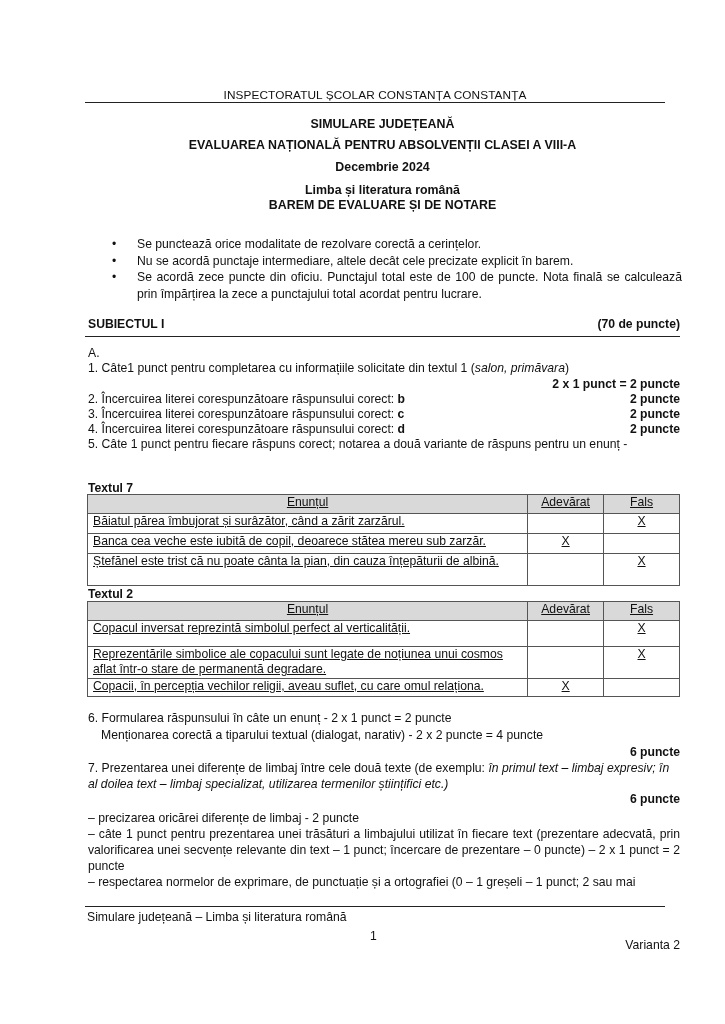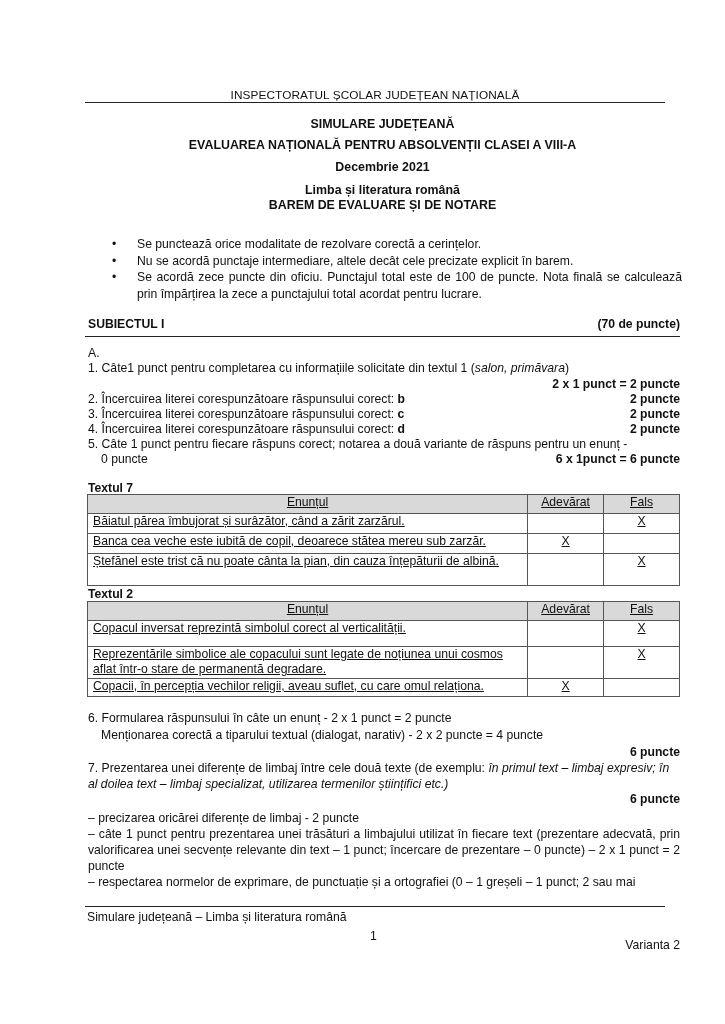--- a/index.html
+++ b/index.html
@@ -23,26 +23,26 @@
   table.grid td.mark { text-align: center; }
   .footer-l { left: 87px; top: 910px; }
   .footer-r { right: 45px; top: 910px; margin-top: 28px; }
   .pagenum { left: 370px; top: 929px; }
 </style>
 </head>
 <body>
 
 <div class="page">
 
-  <div class="abs hdr-top">INSPECTORATUL ȘCOLAR JUDEȚEAN NAȚIONALĂ</div>
+  <div class="abs hdr-top">INSPECTORATUL ȘCOLAR CONSTANȚA CONSTANȚA</div>
   <div class="rule" style="top:102px;"></div>
 
   <div class="abs center" style="top:117px;font-size:12.4px;">SIMULARE JUDEȚEANĂ</div>
   <div class="abs center" style="top:138px;font-size:12.4px;">EVALUAREA NAȚIONALĂ PENTRU ABSOLVENȚII CLASEI A VIII-A</div>
-  <div class="abs center" style="top:160px;font-size:12.4px;">Decembrie 2021</div>
+  <div class="abs center" style="top:160px;font-size:12.4px;">Decembrie 2024</div>
   <div class="abs center" style="top:183px;font-size:12.4px;">Limba și literatura română</div>
   <div class="abs center" style="top:198px;font-size:12.4px;">BAREM DE EVALUARE ȘI DE NOTARE</div>
 
   <ul class="abs bullets">
     <li><span class="dot">•</span><span>Se punctează orice modalitate de rezolvare corectă a cerințelor.</span></li>
     <li><span class="dot">•</span><span>Nu se acordă punctaje intermediare, altele decât cele precizate explicit în barem.</span></li>
     <li><span class="dot">•</span><span>Se acordă zece puncte din oficiu. Punctajul total este de 100 de puncte. Nota finală se calculează prin împărțirea la zece a punctajului total acordat pentru lucrare.</span></li>
   </ul>
 
   <div class="row b" style="top:316px;">
@@ -66,24 +66,20 @@
   </div>
   <div class="row" style="top:406px;">
     <span>3. Încercuirea literei corespunzătoare răspunsului corect: </span><span class="b">c</span>
     <span class="right-b">2 puncte</span>
   </div>
   <div class="row" style="top:421px;">
     <span>4. Încercuirea literei corespunzătoare răspunsului corect: </span><span class="b">d</span>
     <span class="right-b">2 puncte</span>
   </div>
   <div class="row" style="top:436px;">5. Câte 1 punct pentru fiecare răspuns corect; notarea a două variante de răspuns pentru un enunț -</div>
-  <div class="row" style="top:451px;">
-    <span style="padding-left:13px;">0 puncte</span>
-    <span class="right-b">6 x 1punct = 6 puncte</span>
-  </div>
 
   <div class="row b" style="top:480px;">Textul 7</div>
   <table class="grid" style="top:494px;">
     <colgroup>
         <col style="width:441px">
         <col style="width:76px">
         <col style="width:76px">
       </colgroup>
     <tbody>
         <tr>
@@ -116,21 +112,21 @@
         <col style="width:76px">
         <col style="width:76px">
       </colgroup>
     <tbody>
         <tr>
       <th>Enunțul</th>
       <th>Adevărat</th>
       <th>Fals</th>
     </tr>
     <tr style="height:26px;">
-      <td>Copacul inversat reprezintă simbolul corect al verticalității.</td>
+      <td>Copacul inversat reprezintă simbolul perfect al verticalității.</td>
       <td class="mark"></td>
       <td class="mark">X</td>
     </tr>
     <tr style="height:32px;">
       <td>Reprezentările simbolice ale copacului sunt legate de noțiunea unui cosmos aflat într-o stare de permanentă degradare.</td>
       <td class="mark"></td>
       <td class="mark">X</td>
     </tr>
     <tr style="height:18px;">
       <td>Copacii, în percepția vechilor religii, aveau suflet, cu care omul relaționa.</td>

